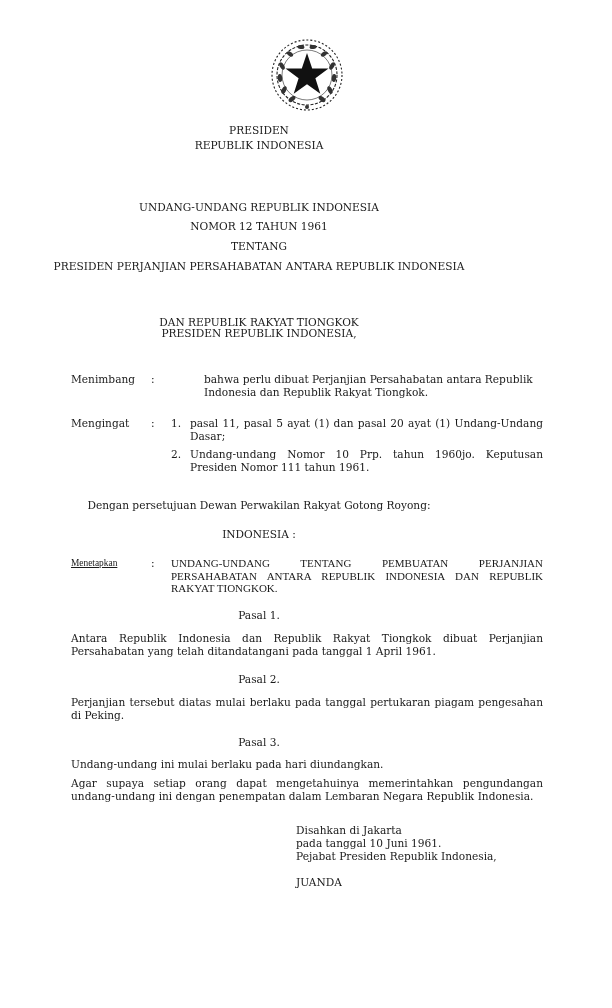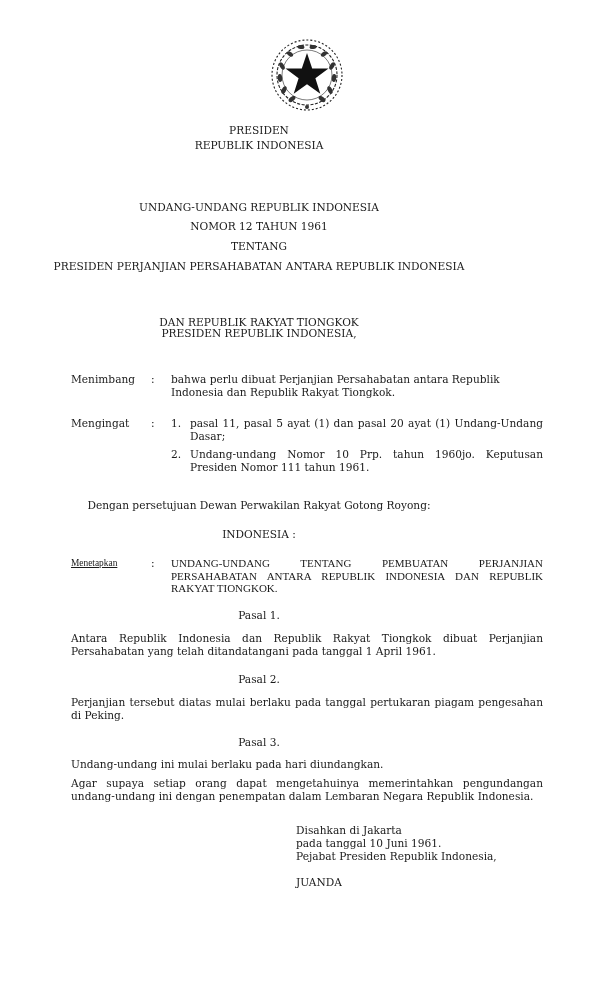--- a/index.html
+++ b/index.html
@@ -58,21 +58,21 @@
   <div class="abs center t" style="top:139px;">REPUBLIK INDONESIA</div>
   <div class="abs center t" style="top:220px;text-align:center;">NOMOR 12 TAHUN 1961</div>
   <div class="abs center t" style="top:240px;">TENTANG</div>
   <div class="abs center t" style="top:260px;">PRESIDEN PERJANJIAN PERSAHABATAN ANTARA REPUBLIK INDONESIA</div>
   <div class="abs center t" style="top:280px;margin-top:36px;">DAN REPUBLIK RAKYAT TIONGKOK</div>
 
   <div class="abs center t" style="top:327px;">PRESIDEN REPUBLIK INDONESIA,</div>
 
   <div class="label" style="top:373px;">Menimbang</div>
   <div class="colon" style="top:373px;">:</div>
-  <div class="body-col" style="top:373px; width:340px;">bahwa perlu dibuat Perjanjian Persahabatan antara Republik Indonesia dan Republik Rakyat Tiongkok.</div>
+  <div class="body-col" style="top:373px; width:340px;margin-left:33px;">bahwa perlu dibuat Perjanjian Persahabatan antara Republik Indonesia dan Republik Rakyat Tiongkok.</div>
 
   <div class="label" style="top:417px;">Mengingat</div>
   <div class="colon" style="top:417px;">:</div>
   <div class="num" style="top:417px;">1.</div>
   <div class="numtext" style="top:417px;">pasal 11, pasal 5 ayat (1) dan pasal 20 ayat (1) Undang-Undang Dasar;</div>
   <div class="num" style="top:448px;">2.</div>
   <div class="numtext" style="top:448px;">Undang-undang Nomor 10 Prp. tahun 1960jo. Keputusan Presiden Nomor 111 tahun 1961.</div>
 
   <div class="abs center t" style="top:499px;">Dengan persetujuan Dewan Perwakilan Rakyat Gotong Royong:</div>
   <div class="abs center t" style="top:528px;">INDONESIA :</div>

